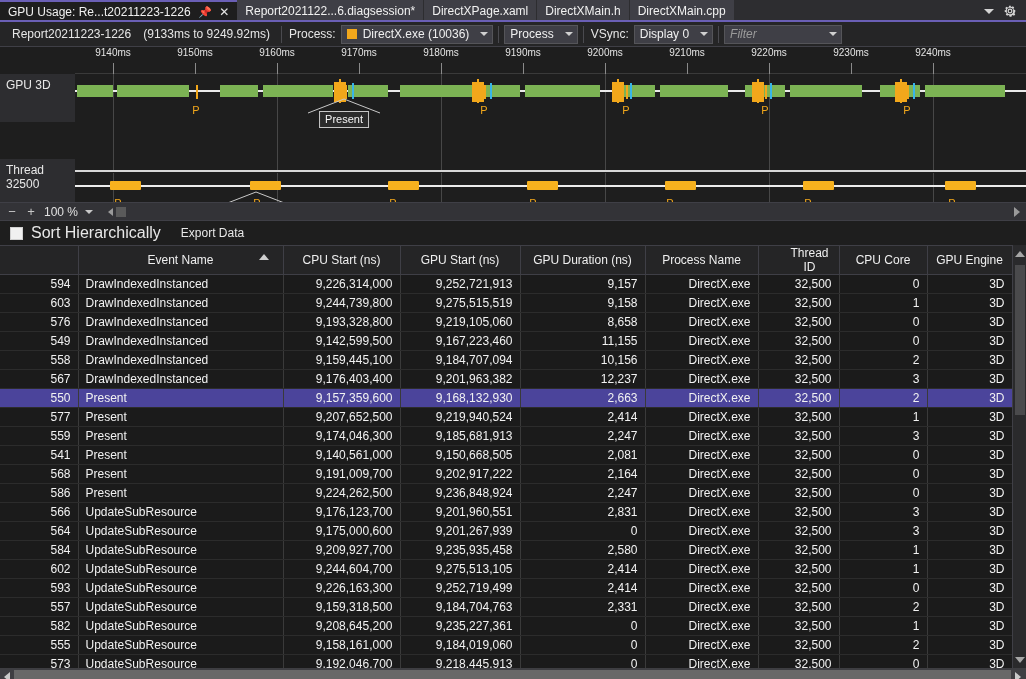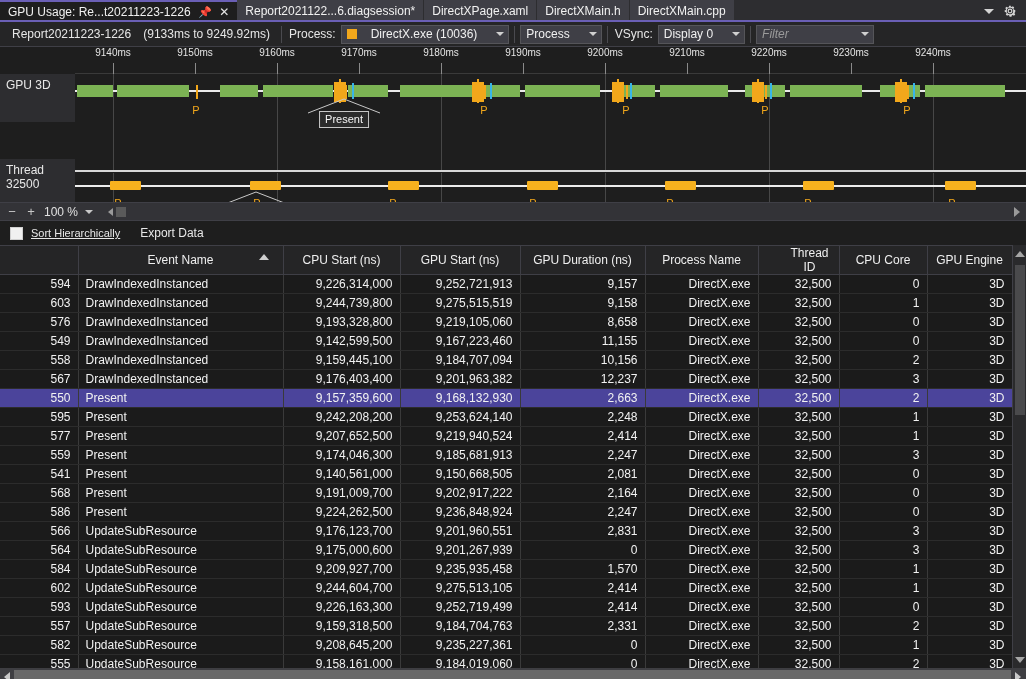--- a/index.html
+++ b/index.html
@@ -90,21 +90,21 @@
   .tb-sep {
     width: 1px; height: 17px; background: #4a4a4f; margin: 0 5px;
   }
   .tb-label { color: #e6e6e6; padding: 0 5px 0 2px; white-space: nowrap; }
   .combo {
     display: flex; align-items: center;
     height: 19px;
     background: #3f3f46;
     border: 1px solid #555559;
     padding: 0 4px 0 5px;
-    gap: 14px;
+    gap: 6px;
     cursor: default;
     white-space: nowrap;
   }
   .combo .sw {
     width: 10px; height: 10px; background: #f2a71b; display: inline-block;
   }
   .combo .cv { color: #f0f0f0; font-size: 12px; }
   .combo .cv.dim { color: #9b9b9b; }
   .combo .car {
     width: 0; height: 0;
@@ -283,21 +283,21 @@
     align-items: center;
     padding-left: 10px;
     gap: 8px;
   }
   .chk {
     width: 13px; height: 13px;
     background: #f0f0f0;
     border: 1px solid #d0d0d0;
     display: inline-block;
   }
-  .opt-lab { color: #e8e8e8; font-size: 11px; text-decoration: underline; }
+  .opt-lab { color: #e8e8e8; font-size: 16px; }
   .opt-link { color: #e8e8e8; font-size: 12px; margin-left: 12px; cursor: default; }
 
   
   .tablewrap {
     background: #1e1e1e;
     position: relative;
     height: 440px;
   }
   table.grid {
     width: 1012px;
@@ -687,31 +687,20 @@
           <td class="lft">Present</td>
           <td class="num">9,157,359,600</td>
           <td class="num">9,168,132,930</td>
           <td class="num">2,663</td>
           <td class="num">DirectX.exe</td>
           <td class="num">32,500</td>
           <td class="num">2</td>
           <td class="num">3D</td>
         </tr>
         <tr class="row">
-          <td class="num">595</td>
-          <td class="lft">Present</td>
-          <td class="num">9,242,208,200</td>
-          <td class="num">9,253,624,140</td>
-          <td class="num">2,248</td>
-          <td class="num">DirectX.exe</td>
-          <td class="num">32,500</td>
-          <td class="num">1</td>
-          <td class="num">3D</td>
-        </tr>
-        <tr class="row">
           <td class="num">577</td>
           <td class="lft">Present</td>
           <td class="num">9,207,652,500</td>
           <td class="num">9,219,940,524</td>
           <td class="num">2,414</td>
           <td class="num">DirectX.exe</td>
           <td class="num">32,500</td>
           <td class="num">1</td>
           <td class="num">3D</td>
         </tr>
@@ -779,21 +768,21 @@
           <td class="num">DirectX.exe</td>
           <td class="num">32,500</td>
           <td class="num">3</td>
           <td class="num">3D</td>
         </tr>
         <tr class="row">
           <td class="num">584</td>
           <td class="lft">UpdateSubResource</td>
           <td class="num">9,209,927,700</td>
           <td class="num">9,235,935,458</td>
-          <td class="num">1,570</td>
+          <td class="num">2,580</td>
           <td class="num">DirectX.exe</td>
           <td class="num">32,500</td>
           <td class="num">1</td>
           <td class="num">3D</td>
         </tr>
         <tr class="row">
           <td class="num">602</td>
           <td class="lft">UpdateSubResource</td>
           <td class="num">9,244,604,700</td>
           <td class="num">9,275,513,105</td>

